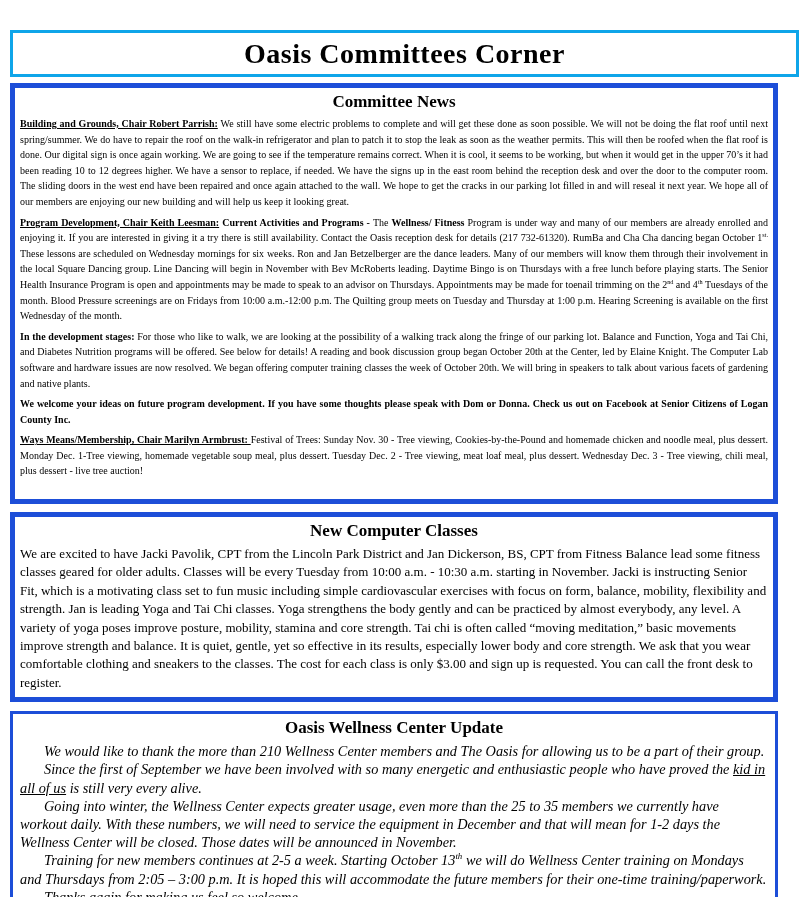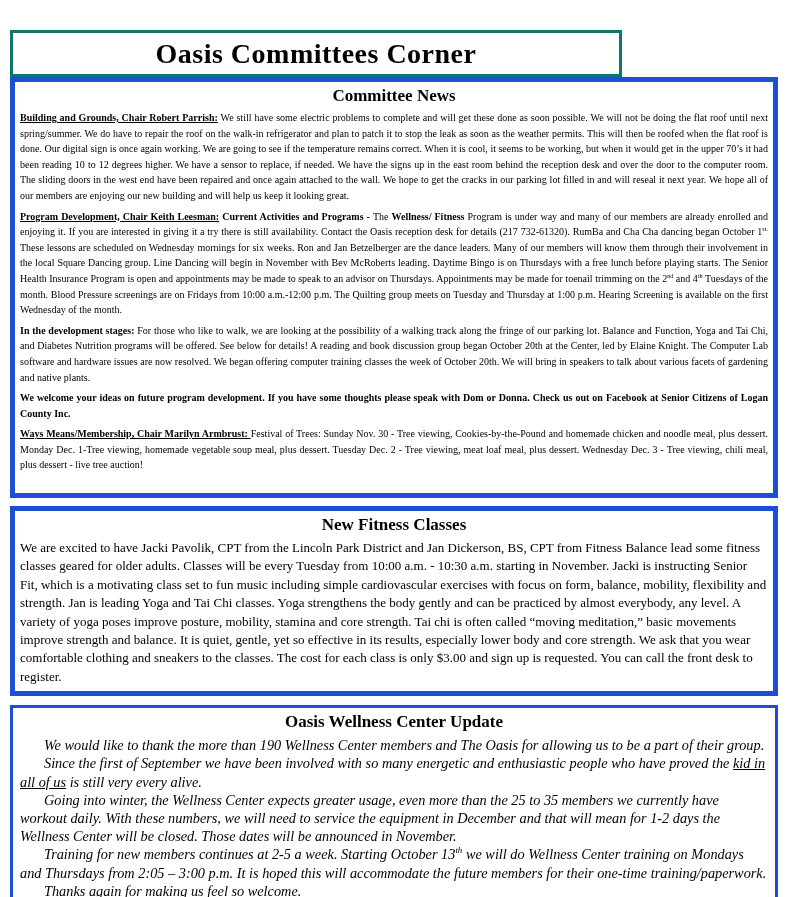--- a/index.html
+++ b/index.html
@@ -7,23 +7,24 @@
   body {
     width: 800px; height: 897px;
     background: #ffffff;
     font-family: "Liberation Serif", serif;
     color: #000;
     overflow: hidden;
   }
   .page { padding: 30px 0 0 10px; }
 
   .title-box {
-    width: 612px; min-height: 47px;
-    border: 3px solid #0f766e;
+    width: 789px; min-height: 47px;
+    border: 3px solid #0ea5e9;
     display: flex; align-items: center; justify-content: center;
+    margin-bottom: 6px;
     background: #fff;
   }
   .title-box h1 {
     margin: 0; font-size: 28px; font-weight: bold; letter-spacing: 0.5px;
   }
 
   .box {
     width: 768px;
     border: 5px solid #1d4ed8;
     padding: 2px 5px 5px 5px;
@@ -77,30 +78,30 @@
     <div class="body">
         <p><span class="seg-bu">Building and Grounds, Chair Robert Parrish:</span><span>  We still have some electric problems to complete and will get these done as soon possible.  We will not be doing the flat roof until next spring/summer.  We do have to repair the roof on the walk-in refrigerator and plan to patch it to stop the leak as soon as the weather permits.  This will then be roofed when the flat roof is done.  Our digital sign is once again working.  We are going to see if the temperature remains correct.  When it is cool, it seems to be working, but when it would get in the upper 70’s it had been reading 10 to 12 degrees higher.  We have a sensor to replace, if needed.  We have the signs up in the east room behind the reception desk and over the door to the computer room.  The sliding doors in the west end have been repaired and once again attached to the wall.  We hope to get the cracks in our parking lot filled in and will reseal it next year.  We hope all of our members are enjoying our new building and will help us keep it looking great.</span></p>
         <p><span class="seg-bu">Program Development, Chair Keith Leesman:</span><span>  </span><span class="seg-b">Current Activities and Programs - </span><span>The </span><span class="seg-b">Wellness/ Fitness </span><span>Program is under way and many of our members are already enrolled and enjoying it.  If you are interested in giving it a try there is still availability.  Contact the Oasis reception desk for details (217 732-61320).  RumBa and Cha Cha dancing began October 1</span><sup class="seg-sup">st.</sup><span>  These lessons are scheduled on Wednesday mornings for six weeks.  Ron and Jan Betzelberger are the dance leaders.  Many of our members will know them through their involvement in the local Square Dancing group.  Line Dancing will begin in November with Bev McRoberts leading.  Daytime Bingo is on Thursdays with a free lunch before playing starts.  The Senior Health Insurance Program is open and appointments may be made to speak to an advisor on Thursdays.  Appointments may be made for toenail trimming on the 2</span><sup class="seg-sup">nd</sup><span> and 4</span><sup class="seg-sup">th</sup><span> Tuesdays of the month.  Blood Pressure screenings are on Fridays from 10:00 a.m.-12:00 p.m. The Quilting group meets on Tuesday and Thursday at 1:00 p.m.  Hearing Screening is available on the first Wednesday of the month.</span></p>
         <p><span class="seg-b">In the development stages:</span><span>  For those who like to walk, we are looking at the possibility of a walking track along the fringe of our parking lot.  Balance and Function, Yoga and Tai Chi, and Diabetes Nutrition programs will be offered.  See below for details!  A reading and book discussion group began October 20th at the Center, led by Elaine Knight.  The Computer Lab software and hardware issues are now resolved.  We began offering computer training classes the week of October 20th.  We will bring in speakers to  talk about various facets of gardening and native plants.</span></p>
         <p><span class="seg-b">We welcome your ideas on future program development.  If you have some thoughts please speak with Dom or Donna.  Check us out on Facebook at Senior Citizens of Logan County Inc.</span></p>
         <p><span class="seg-bu">Ways Means/Membership, Chair Marilyn Armbrust: </span><span> Festival of Trees:  Sunday Nov. 30 - Tree viewing, Cookies-by-the-Pound and homemade chicken and noodle meal,  plus dessert.  Monday Dec. 1-Tree viewing, homemade vegetable soup meal, plus dessert.  Tuesday Dec. 2 - Tree viewing, meat loaf meal, plus dessert.  Wednesday Dec. 3 - Tree viewing, chili meal, plus dessert - live tree auction!</span></p>
       </div>
   </section>
 
   <section class="box section-fitness">
-    <h2>New Fitness Classes</h2>
+    <h2>New Computer Classes</h2>
     <div class="body">
         <p><span>We are excited to have Jacki Pavolik, CPT from the Lincoln Park District and Jan Dickerson, BS, CPT from Fitness Balance lead some fitness classes geared for older adults.  Classes will be every Tuesday from 10:00 a.m. - 10:30 a.m. starting in November.  Jacki is instructing Senior Fit, which is a motivating class set to fun music including simple cardiovascular exercises with focus on form, balance, mobility, flexibility and strength.  Jan is leading Yoga and Tai Chi classes.  Yoga strengthens the body gently and can be practiced by almost everybody, any level.  A variety of yoga poses improve posture, mobility, stamina and core strength.  Tai chi is often called “moving meditation,” basic movements improve strength and balance.  It is quiet, gentle, yet so effective in its results, especially lower body and core strength.  We ask that you wear comfortable clothing and sneakers to the classes.  The cost for each class is only $3.00 and sign up is requested.  You can call the front desk to register.</span></p>
       </div>
   </section>
 
   <section class="box section-wellness">
     <h2>Oasis Wellness Center Update</h2>
     <div class="body">
-        <p><span>We would like to thank the more than 190 Wellness Center members and The Oasis for allowing us to be a part of their group.</span></p>
+        <p><span>We would like to thank the more than 210 Wellness Center members and The Oasis for allowing us to be a part of their group.</span></p>
         <p><span>Since the first of September we have been involved with so many energetic and enthusiastic people who have proved the </span><span class="seg-u">kid in all of us</span><span> is still very every alive.</span></p>
         <p><span>Going into winter, the Wellness Center expects greater usage, even more than the 25 to 35 members we currently have workout daily. With these numbers, we will need to service the equipment in December and that will mean for 1-2 days the Wellness Center will be closed.  Those dates will be announced in November.</span></p>
         <p><span>Training for new members continues at 2-5 a week. Starting October 13</span><sup class="seg-sup">th</sup><span> we will do Wellness Center training on Mondays and Thursdays from 2:05 – 3:00 p.m.  It is hoped this will accommodate the future members for their one-time training/paperwork.</span></p>
         <p><span>Thanks again for making us feel so welcome.</span></p>
       </div>
 
   </section>
 
 </div>
 

